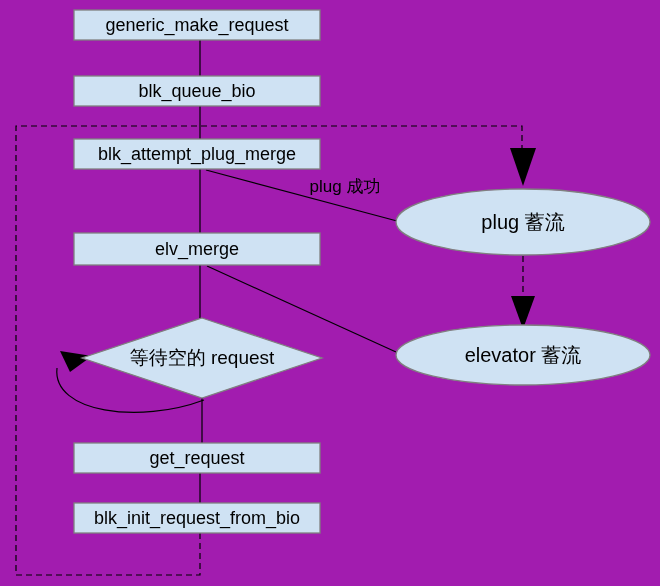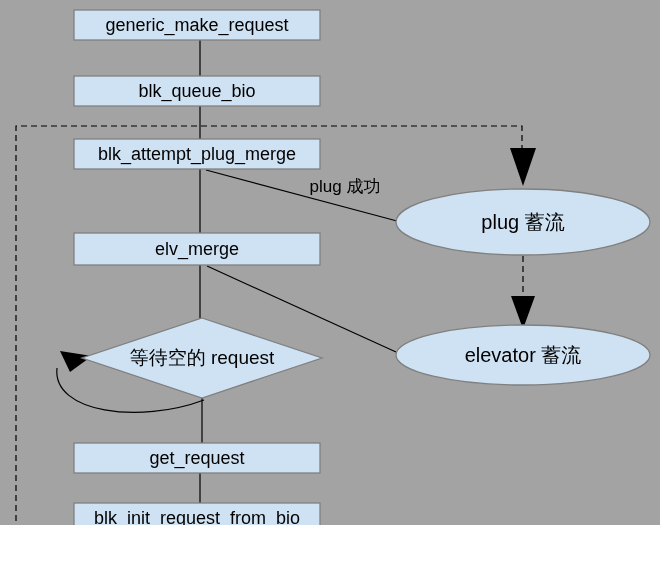--- a/index.html
+++ b/index.html
@@ -1,17 +1,17 @@
 <!DOCTYPE html>
 <html><head>
 <meta charset="utf-8">
 <style>
   html,body{margin:0;padding:0;background:#ffffff;}
   body{width:660px;height:586px;font-family:"Liberation Sans","DejaVu Sans",sans-serif;}
-  .canvas-wrap{position:relative;width:660px;height:525px;background:#a3a3a3;overflow:hidden;}
+  .canvas-wrap{position:relative;width:660px;height:586px;background:#a21caf;overflow:hidden;}
   svg{display:block;}
   svg text{fill:#000000;font-family:"Liberation Sans","DejaVu Sans",sans-serif;}
   .node{fill:#cfe2f3;stroke:#808080;stroke-width:1.3;}
   .line{stroke:#000000;stroke-width:1.2;fill:none;}
   .dashed{stroke-dasharray:6 4;}
   .arrow{fill:#000000;stroke:none;}
   .box-label{font-size:18px;text-anchor:middle;}
   .decision-label{font-size:19px;text-anchor:middle;}
   .state-label{font-size:20px;text-anchor:middle;}
   .edge-label{font-size:17px;text-anchor:middle;}

